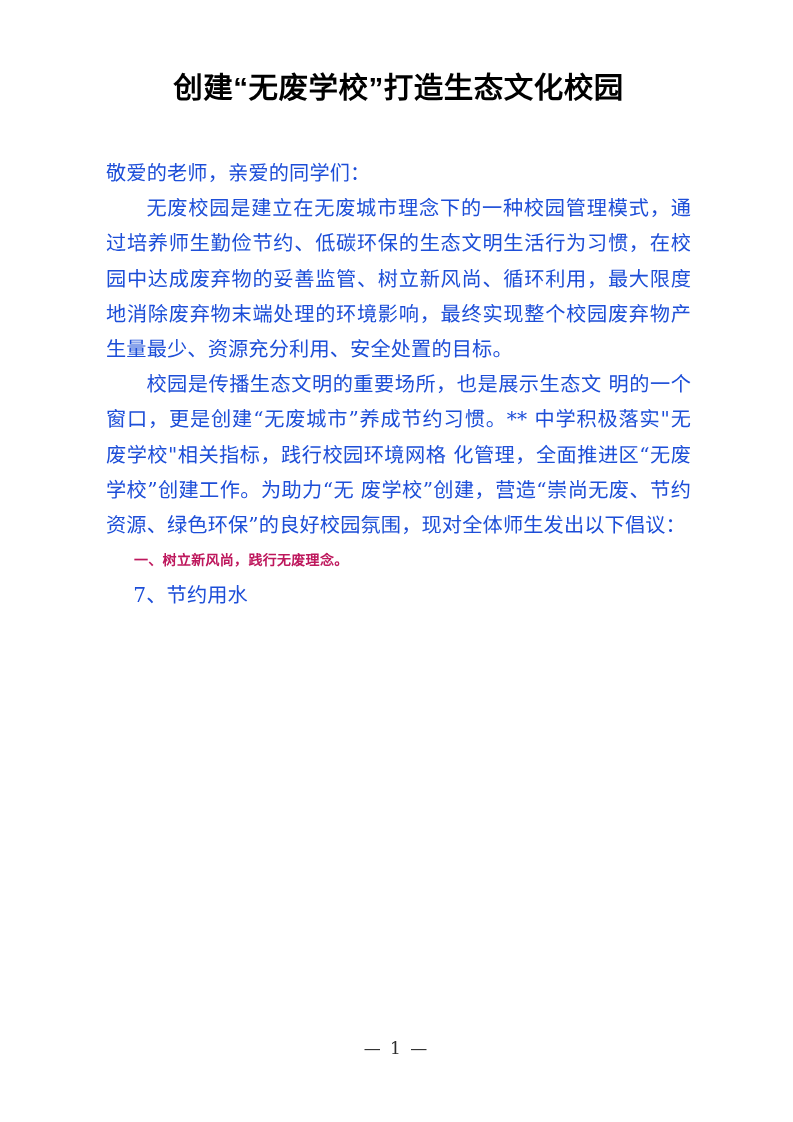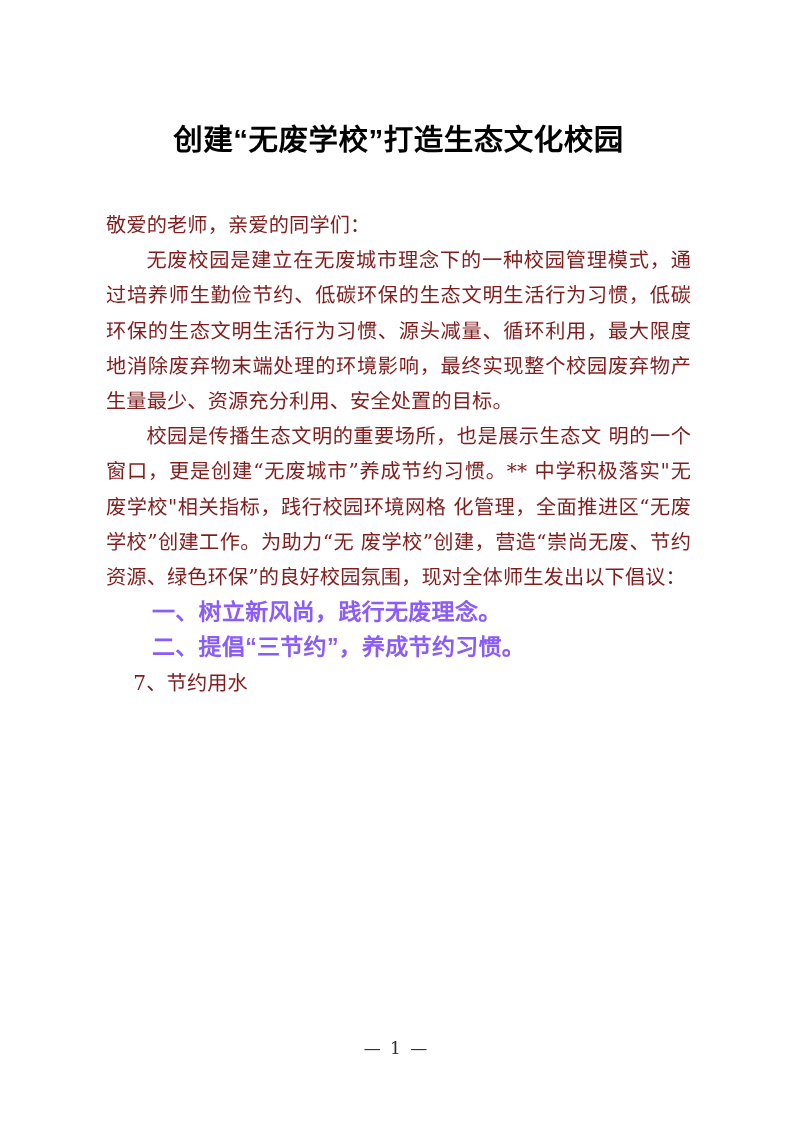--- a/index.html
+++ b/index.html
@@ -34,30 +34,30 @@
   
   .doc-title {
     font-family: "Liberation Sans", "DejaVu Sans", sans-serif;
     font-weight: bold;
     font-size: 29.5px;
     line-height: 40px;
     letter-spacing: 0.5px;
     text-align: center;
     color: #000000;
     margin: 0;
-    padding-top: 120px;
+    padding-top: 68px;
     white-space: nowrap;
   }
 
   
   .para {
     font-family: "DejaVu Serif", "Liberation Serif", serif;
     font-size: 20.2px;
     line-height: 35.2px;
-    color: #7f1d1d;
+    color: #1d4ed8;
     margin: 0;
     text-align: justify;
     text-justify: inter-character;
     letter-spacing: 0.15px;
     word-break: break-all;
   }
 
   .para.salutation {
     text-indent: 0;
     margin-top: 48px;
@@ -68,23 +68,23 @@
   }
 
   .para.indent1 {
     text-indent: 1.35em;
   }
 
   
   .section-heading {
     font-family: "Liberation Sans", "DejaVu Sans", sans-serif;
     font-weight: bold;
-    font-size: 23px;
+    font-size: 14px;
     line-height: 35.2px;
-    color: #8b5cf6;
+    color: #be185d;
     margin: 0;
     text-indent: 2em;
     letter-spacing: 0.3px;
     white-space: nowrap;
   }
 
   
   .page-footer {
     position: absolute;
     left: 0;
@@ -102,28 +102,27 @@
 <body>
 
 <div class="page">
 
   <div class="content">
 
     <h1 class="doc-title">创建“无废学校”打造生态文化校园</h1>
 
     <p class="para salutation">敬爱的老师，亲爱的同学们：</p>
 
-    <p class="para indent2">无废校园是建立在无废城市理念下的一种校园管理模式，通过培养师生勤俭节约、低碳环保的生态文明生活行为习惯，低碳环保的生态文明生活行为习惯、源头减量、循环利用，最大限度地消除废弃物末端处理的环境影响，最终实现整个校园废弃物产生量最少、资源充分利用、安全处置的目标。</p>
+    <p class="para indent2">无废校园是建立在无废城市理念下的一种校园管理模式，通过培养师生勤俭节约、低碳环保的生态文明生活行为习惯，在校园中达成废弃物的妥善监管、树立新风尚、循环利用，最大限度地消除废弃物末端处理的环境影响，最终实现整个校园废弃物产生量最少、资源充分利用、安全处置的目标。</p>
 
     <p class="para indent2">校园是传播生态文明的重要场所，也是展示生态文 明的一个窗口，更是创建“无废城市”养成节约习惯。** 中学积极落实"无废学校"相关指标，践行校园环境网格 化管理，全面推进区“无废学校”创建工作。为助力“无 废学校”创建，营造“崇尚无废、节约资源、绿色环保”的良好校园氛围，现对全体师生发出以下倡议：</p>
 
     <p class="section-heading">一、树立新风尚，践行无废理念。</p>
 
 
-    <p class="section-heading">二、提倡“三节约”，养成节约习惯。</p>
 
     <p class="para indent1">7、节约用水</p>
 
 
   </div>
 
   <div class="page-footer">— 1 —</div>
 
 </div>
 

